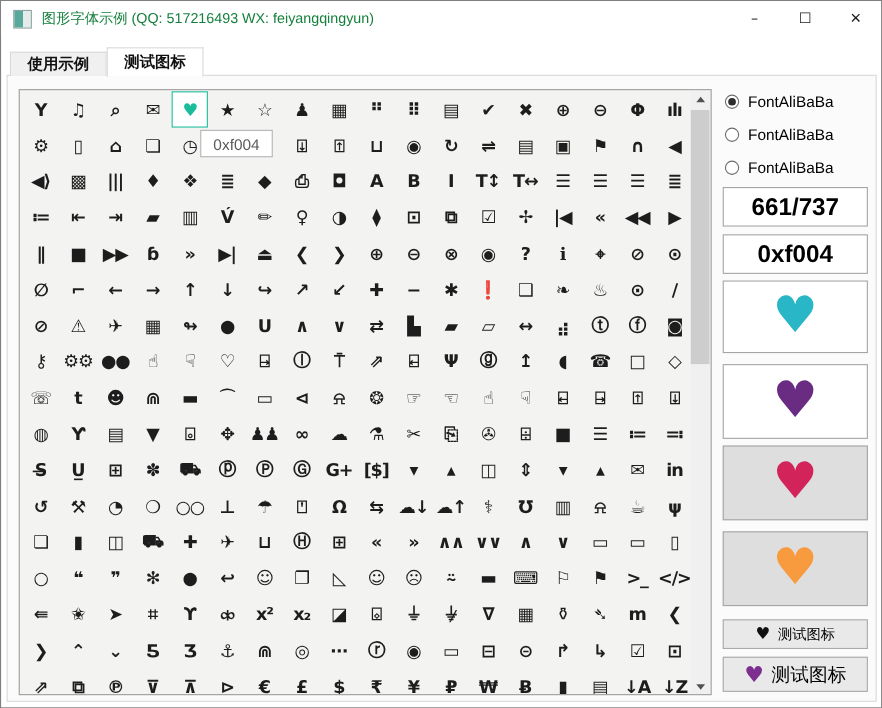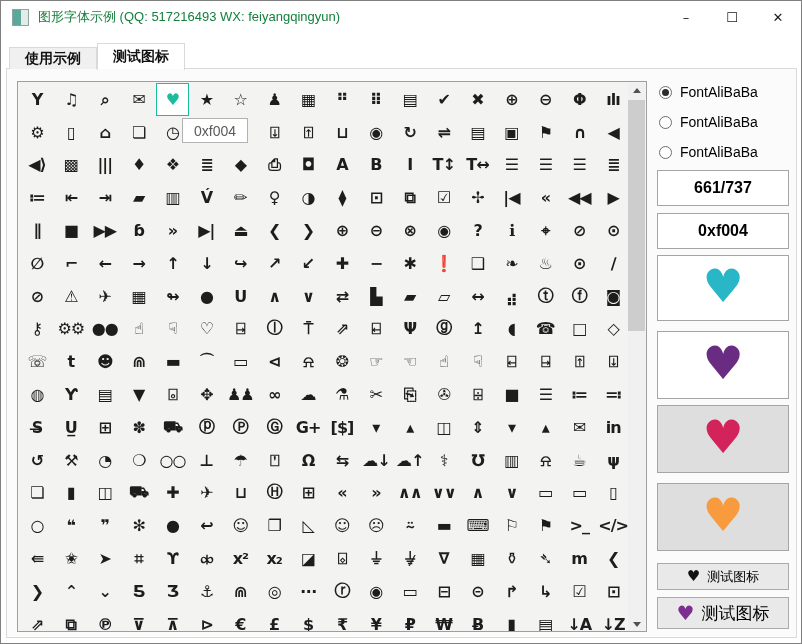--- a/index.html
+++ b/index.html
@@ -48,21 +48,21 @@
   .thumb{position:absolute;left:0;top:17px;width:17px;height:231px;background:#cdcdcd;}
   
   .radio-row{position:absolute;left:658px;height:18px;display:flex;align-items:center;
     gap:8px;font-size:14px;color:#000;}
   .radio-circle{width:13px;height:13px;border:1px solid #6d6d6d;border-radius:50%;
     background:#fff;position:relative;flex:0 0 auto;box-sizing:border-box;}
   .radio-circle.on::after{content:"";position:absolute;left:2px;top:2px;right:2px;bottom:2px;
     background:#2d2d2d;border-radius:50%;}
   .value-box{position:absolute;left:656px;width:132px;height:36px;background:#fff;
     border:1px solid #a5a5a5;display:flex;align-items:center;justify-content:center;
-    font-weight:bold;font-size:16px;color:#000;box-sizing:border-box;}
+    font-weight:bold;font-size:22px;color:#000;box-sizing:border-box;}
   .preview{position:absolute;left:656px;width:132px;border:1px solid #a5a5a5;
     display:flex;align-items:center;justify-content:center;box-sizing:border-box;}
   .preview .heart{font-family:"DejaVu Sans",sans-serif;font-size:46px;line-height:1;
     transform:translateY(-2px);}
   .test-btn{position:absolute;left:656px;width:132px;background:#e9e9e9;border:1px solid #aaa;
     display:flex;align-items:center;justify-content:center;gap:7px;color:#000;
     box-sizing:border-box;font-family:"Liberation Sans","DejaVu Sans",sans-serif;}
   .test-btn .heart{font-family:"DejaVu Sans",sans-serif;line-height:1;}
 </style>
 </head>

